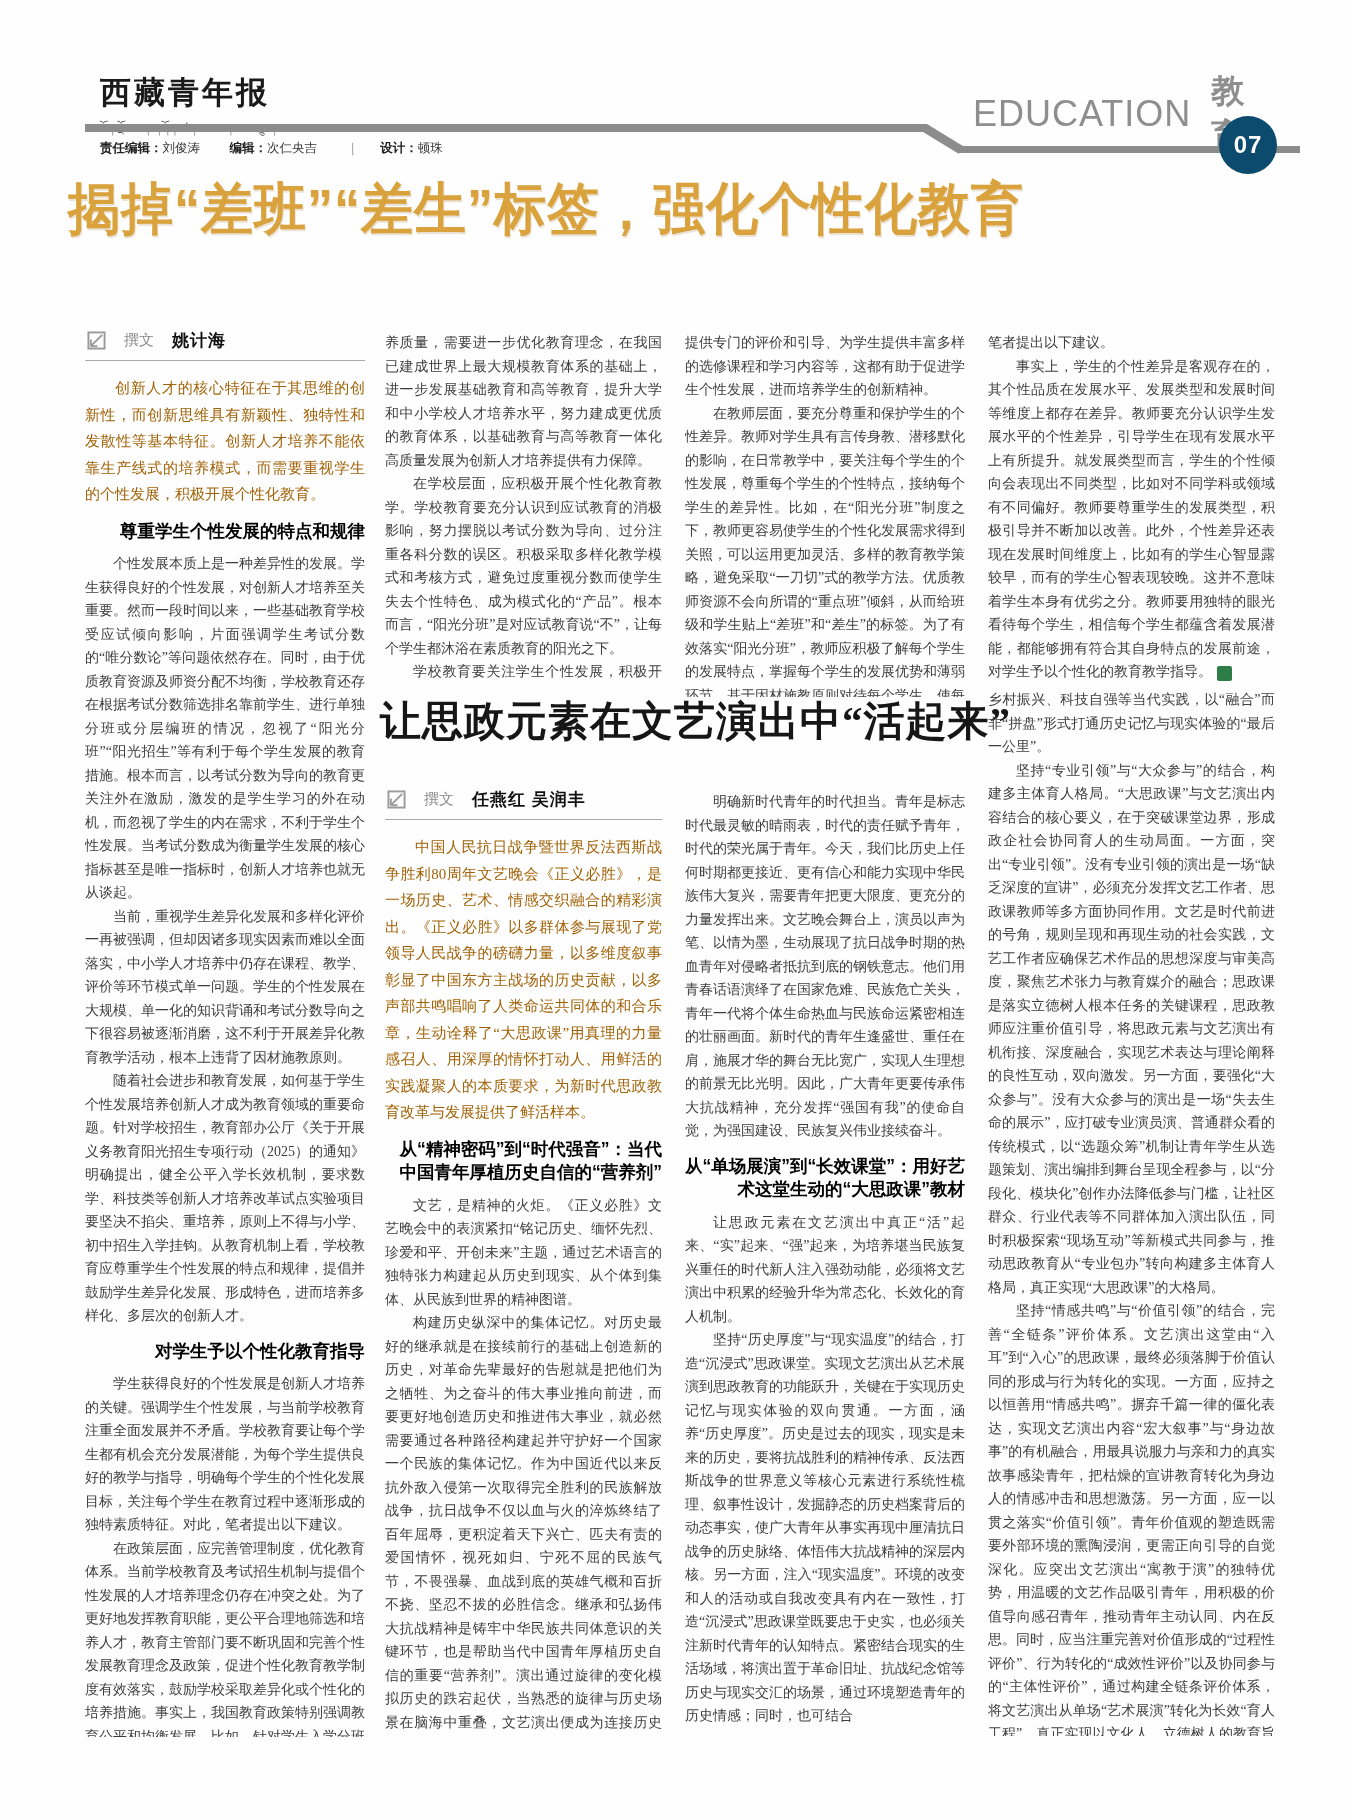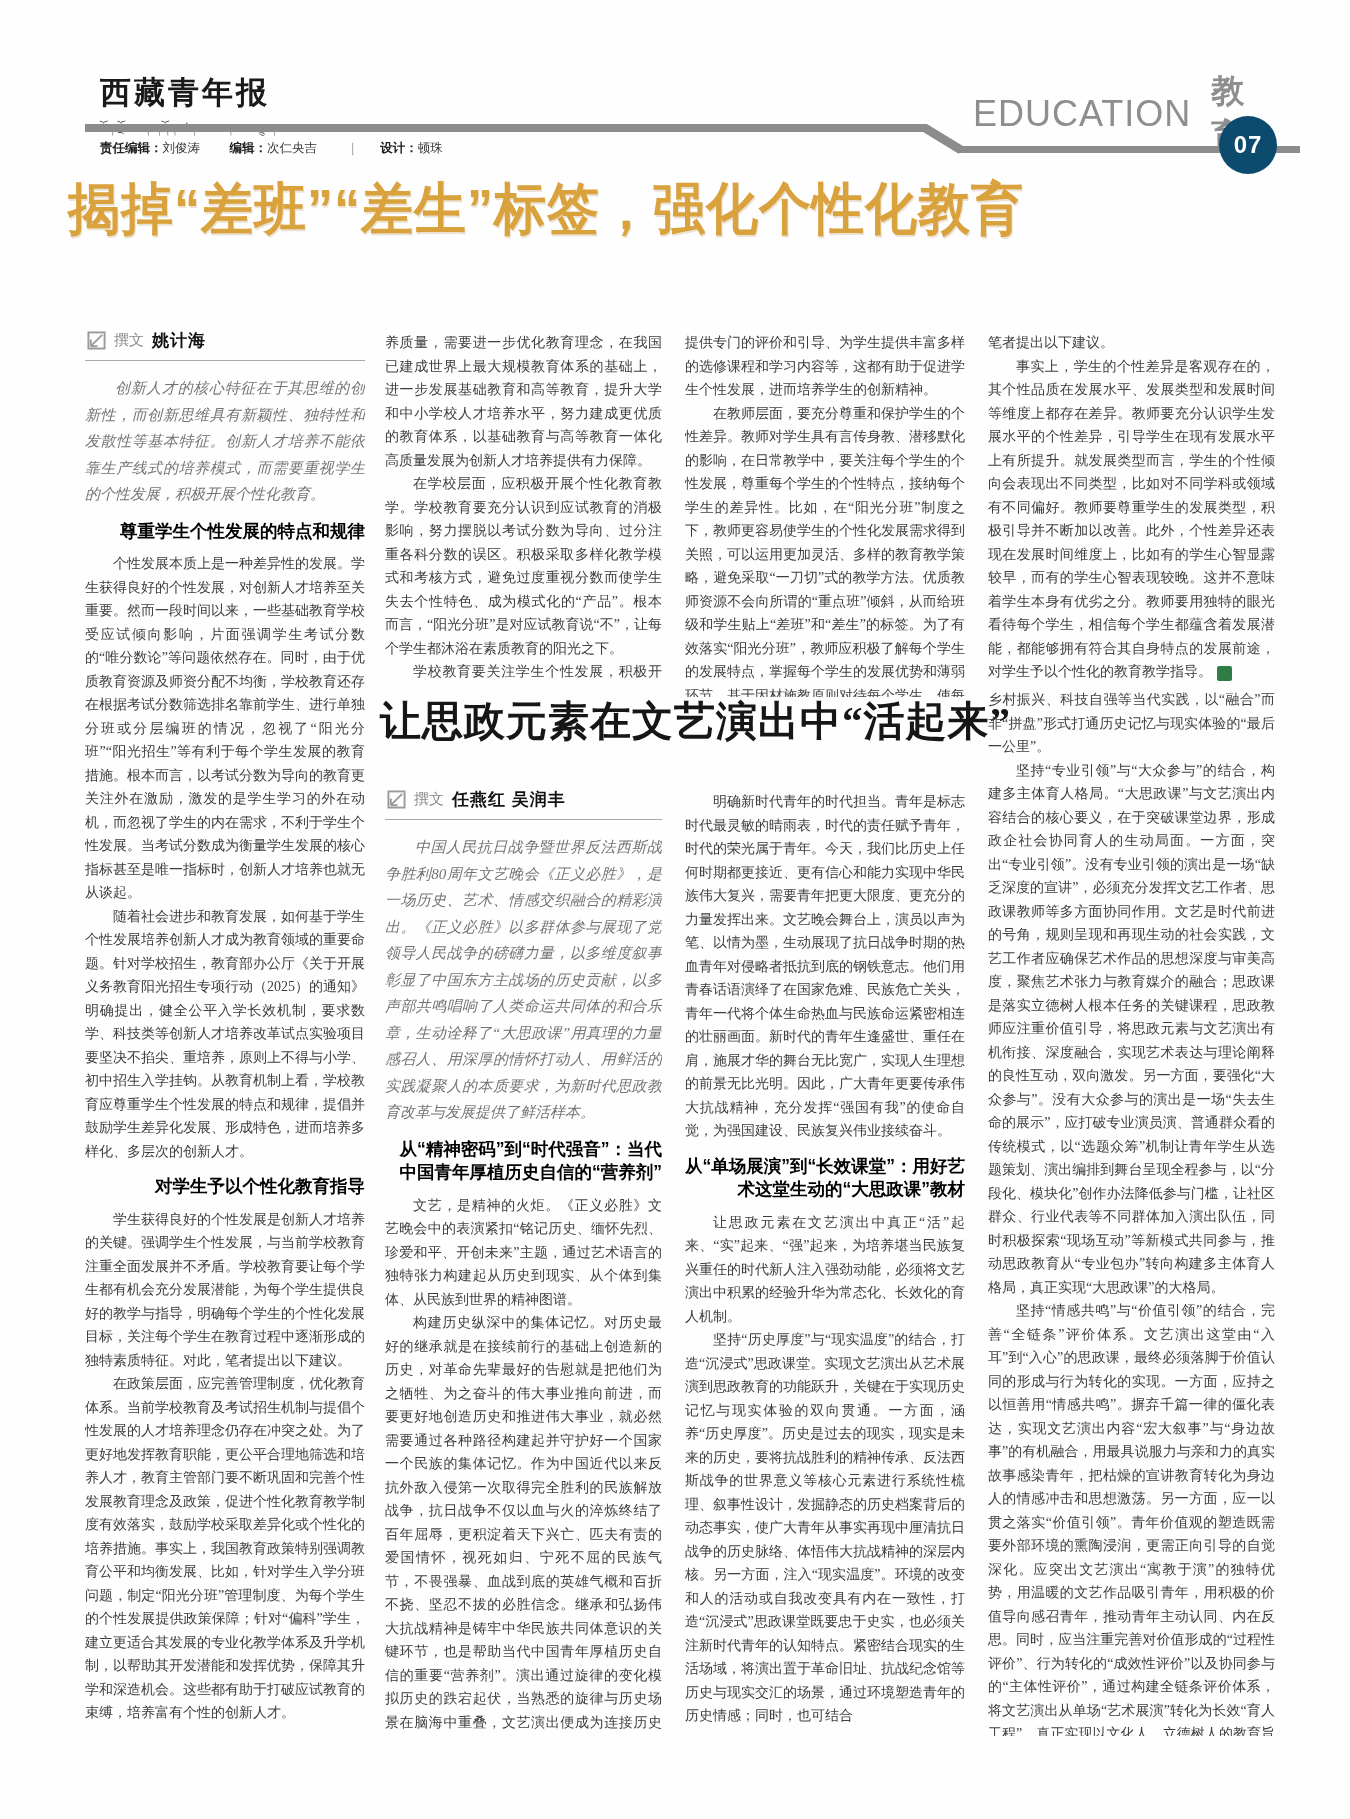--- a/index.html
+++ b/index.html
@@ -26,34 +26,34 @@
                font-family:"Liberation Sans",sans-serif;font-size:24px;font-weight:700;letter-spacing:1px;}
   
   .headline1{position:absolute;left:68px;top:172px;width:1045px;white-space:nowrap;
              font-family:"Liberation Sans","DejaVu Sans",sans-serif;font-weight:900;
              font-size:52px;letter-spacing:1px;transform:scaleY(1.08);transform-origin:top left;
              text-shadow:1px 2px 0 rgba(150,100,30,.18);}
   .headline2{position:absolute;left:380px;top:694px;width:592px;text-align:center;
              font-family:"Liberation Serif",serif;font-weight:900;font-size:41px;
              color:#161616;letter-spacing:1px;white-space:nowrap;}
   
-  .byline{display:flex;align-items:center;gap:8px;padding:2px 0 8px 2px;border-bottom:1px solid #a9a9a9;
+  .byline{display:flex;align-items:center;gap:18px;padding:2px 0 8px 2px;border-bottom:1px solid #a9a9a9;
           margin-bottom:14px;}
   .byline .lbl{color:#8a8a8a;font-size:15px;font-family:"Liberation Sans",sans-serif;}
   .byline .auth{color:#111;font-size:17px;font-weight:700;font-family:"Liberation Sans",sans-serif;
                 letter-spacing:1px;}
   .byicon{width:19px;height:19px;flex:0 0 19px;}
   
   .col{position:absolute;overflow:hidden;}
   .col p{margin:0 0 0 0;font-size:14px;line-height:23.5px;text-align:justify;color:#3d3d3d;
          text-indent:2em;}
   .col p.blk-cont{text-indent:0;}
   .col h3.blk-h{margin:12px 0 9px;font-family:"Liberation Sans","DejaVu Sans",sans-serif;
          font-size:17.5px;line-height:1.35;color:#000;font-weight:700;text-align:right;}
-  .col p.blk-intro{font-style:italic;font-size:15px;line-height:26.5px;color:#737373;
+  .col p.blk-intro{font-size:15px;line-height:26.5px;color:#a16207;
          margin-bottom:10px;}
   .endmark{display:inline-block;width:15px;height:15px;background:#2f7d46;color:#fff;
            font-size:10px;line-height:15px;text-align:center;vertical-align:-1px;margin-left:5px;
            font-family:"Liberation Sans",sans-serif;font-style:normal;border-radius:2px;}
 </style>
 </head>
 <body>
 
 <div class="page">
 
@@ -91,20 +91,21 @@
         <rect x="1.5" y="1.5" width="17" height="17" fill="none" stroke="#9a9a9a" stroke-width="2"></rect>
         <path d="M4 16 L16 4 M4 16 L4 9 M4 16 L11 16" stroke="#9a9a9a" stroke-width="2" fill="none"></path>
       </svg>
       <span class="lbl">撰文</span>
       <span class="auth">姚计海</span>
     </div>
     <div>
         <p class="blk-intro">创新人才的核心特征在于其思维的创新性，而创新思维具有新颖性、独特性和发散性等基本特征。创新人才培养不能依靠生产线式的培养模式，而需要重视学生的个性发展，积极开展个性化教育。</p>
         <h3 class="blk-h">尊重学生个性发展的特点和规律</h3>
         <p class="blk-p">个性发展本质上是一种差异性的发展。学生获得良好的个性发展，对创新人才培养至关重要。然而一段时间以来，一些基础教育学校受应试倾向影响，片面强调学生考试分数的“唯分数论”等问题依然存在。同时，由于优质教育资源及师资分配不均衡，学校教育还存在根据考试分数筛选排名靠前学生、进行单独分班或分层编班的情况，忽视了“阳光分班”“阳光招生”等有利于每个学生发展的教育措施。根本而言，以考试分数为导向的教育更关注外在激励，激发的是学生学习的外在动机，而忽视了学生的内在需求，不利于学生个性发展。当考试分数成为衡量学生发展的核心指标甚至是唯一指标时，创新人才培养也就无从谈起。</p>
+        <p class="blk-p">当前，重视学生差异化发展和多样化评价一再被强调，但却因诸多现实因素而难以全面落实，中小学人才培养中仍存在课程、教学、评价等环节模式单一问题。学生的个性发展在大规模、单一化的知识背诵和考试分数导向之下很容易被逐渐消磨，这不利于开展差异化教育教学活动，根本上违背了因材施教原则。</p>
         <p class="blk-p">随着社会进步和教育发展，如何基于学生个性发展培养创新人才成为教育领域的重要命题。针对学校招生，教育部办公厅《关于开展义务教育阳光招生专项行动（2025）的通知》明确提出，健全公平入学长效机制，要求数学、科技类等创新人才培养改革试点实验项目要坚决不掐尖、重培养，原则上不得与小学、初中招生入学挂钩。从教育机制上看，学校教育应尊重学生个性发展的特点和规律，提倡并鼓励学生差异化发展、形成特色，进而培养多样化、多层次的创新人才。</p>
         <h3 class="blk-h">对学生予以个性化教育指导</h3>
         <p class="blk-p">学生获得良好的个性发展是创新人才培养的关键。强调学生个性发展，与当前学校教育注重全面发展并不矛盾。学校教育要让每个学生都有机会充分发展潜能，为每个学生提供良好的教学与指导，明确每个学生的个性化发展目标，关注每个学生在教育过程中逐渐形成的独特素质特征。对此，笔者提出以下建议。</p>
         <p class="blk-p">在政策层面，应完善管理制度，优化教育体系。当前学校教育及考试招生机制与提倡个性发展的人才培养理念仍存在冲突之处。为了更好地发挥教育职能，更公平合理地筛选和培养人才，教育主管部门要不断巩固和完善个性发展教育理念及政策，促进个性化教育教学制度有效落实，鼓励学校采取差异化或个性化的培养措施。事实上，我国教育政策特别强调教育公平和均衡发展、比如，针对学生入学分班问题，制定“阳光分班”管理制度、为每个学生的个性发展提供政策保障；针对“偏科”学生，建立更适合其发展的专业化教学体系及升学机制，以帮助其开发潜能和发挥优势，保障其升学和深造机会。这些都有助于打破应试教育的束缚，培养富有个性的创新人才。</p>
       </div>
   </div>
 
   <div class="col" style="left:385px;top:331px;width:277px;height:352px;">
       <p class="blk-cont">养质量，需要进一步优化教育理念，在我国已建成世界上最大规模教育体系的基础上，进一步发展基础教育和高等教育，提升大学和中小学校人才培养水平，努力建成更优质的教育体系，以基础教育与高等教育一体化高质量发展为创新人才培养提供有力保障。</p>
       <p class="blk-p">在学校层面，应积极开展个性化教育教学。学校教育要充分认识到应试教育的消极影响，努力摆脱以考试分数为导向、过分注重各科分数的误区。积极采取多样化教学模式和考核方式，避免过度重视分数而使学生失去个性特色、成为模式化的“产品”。根本而言，“阳光分班”是对应试教育说“不”，让每个学生都沐浴在素质教育的阳光之下。</p>

